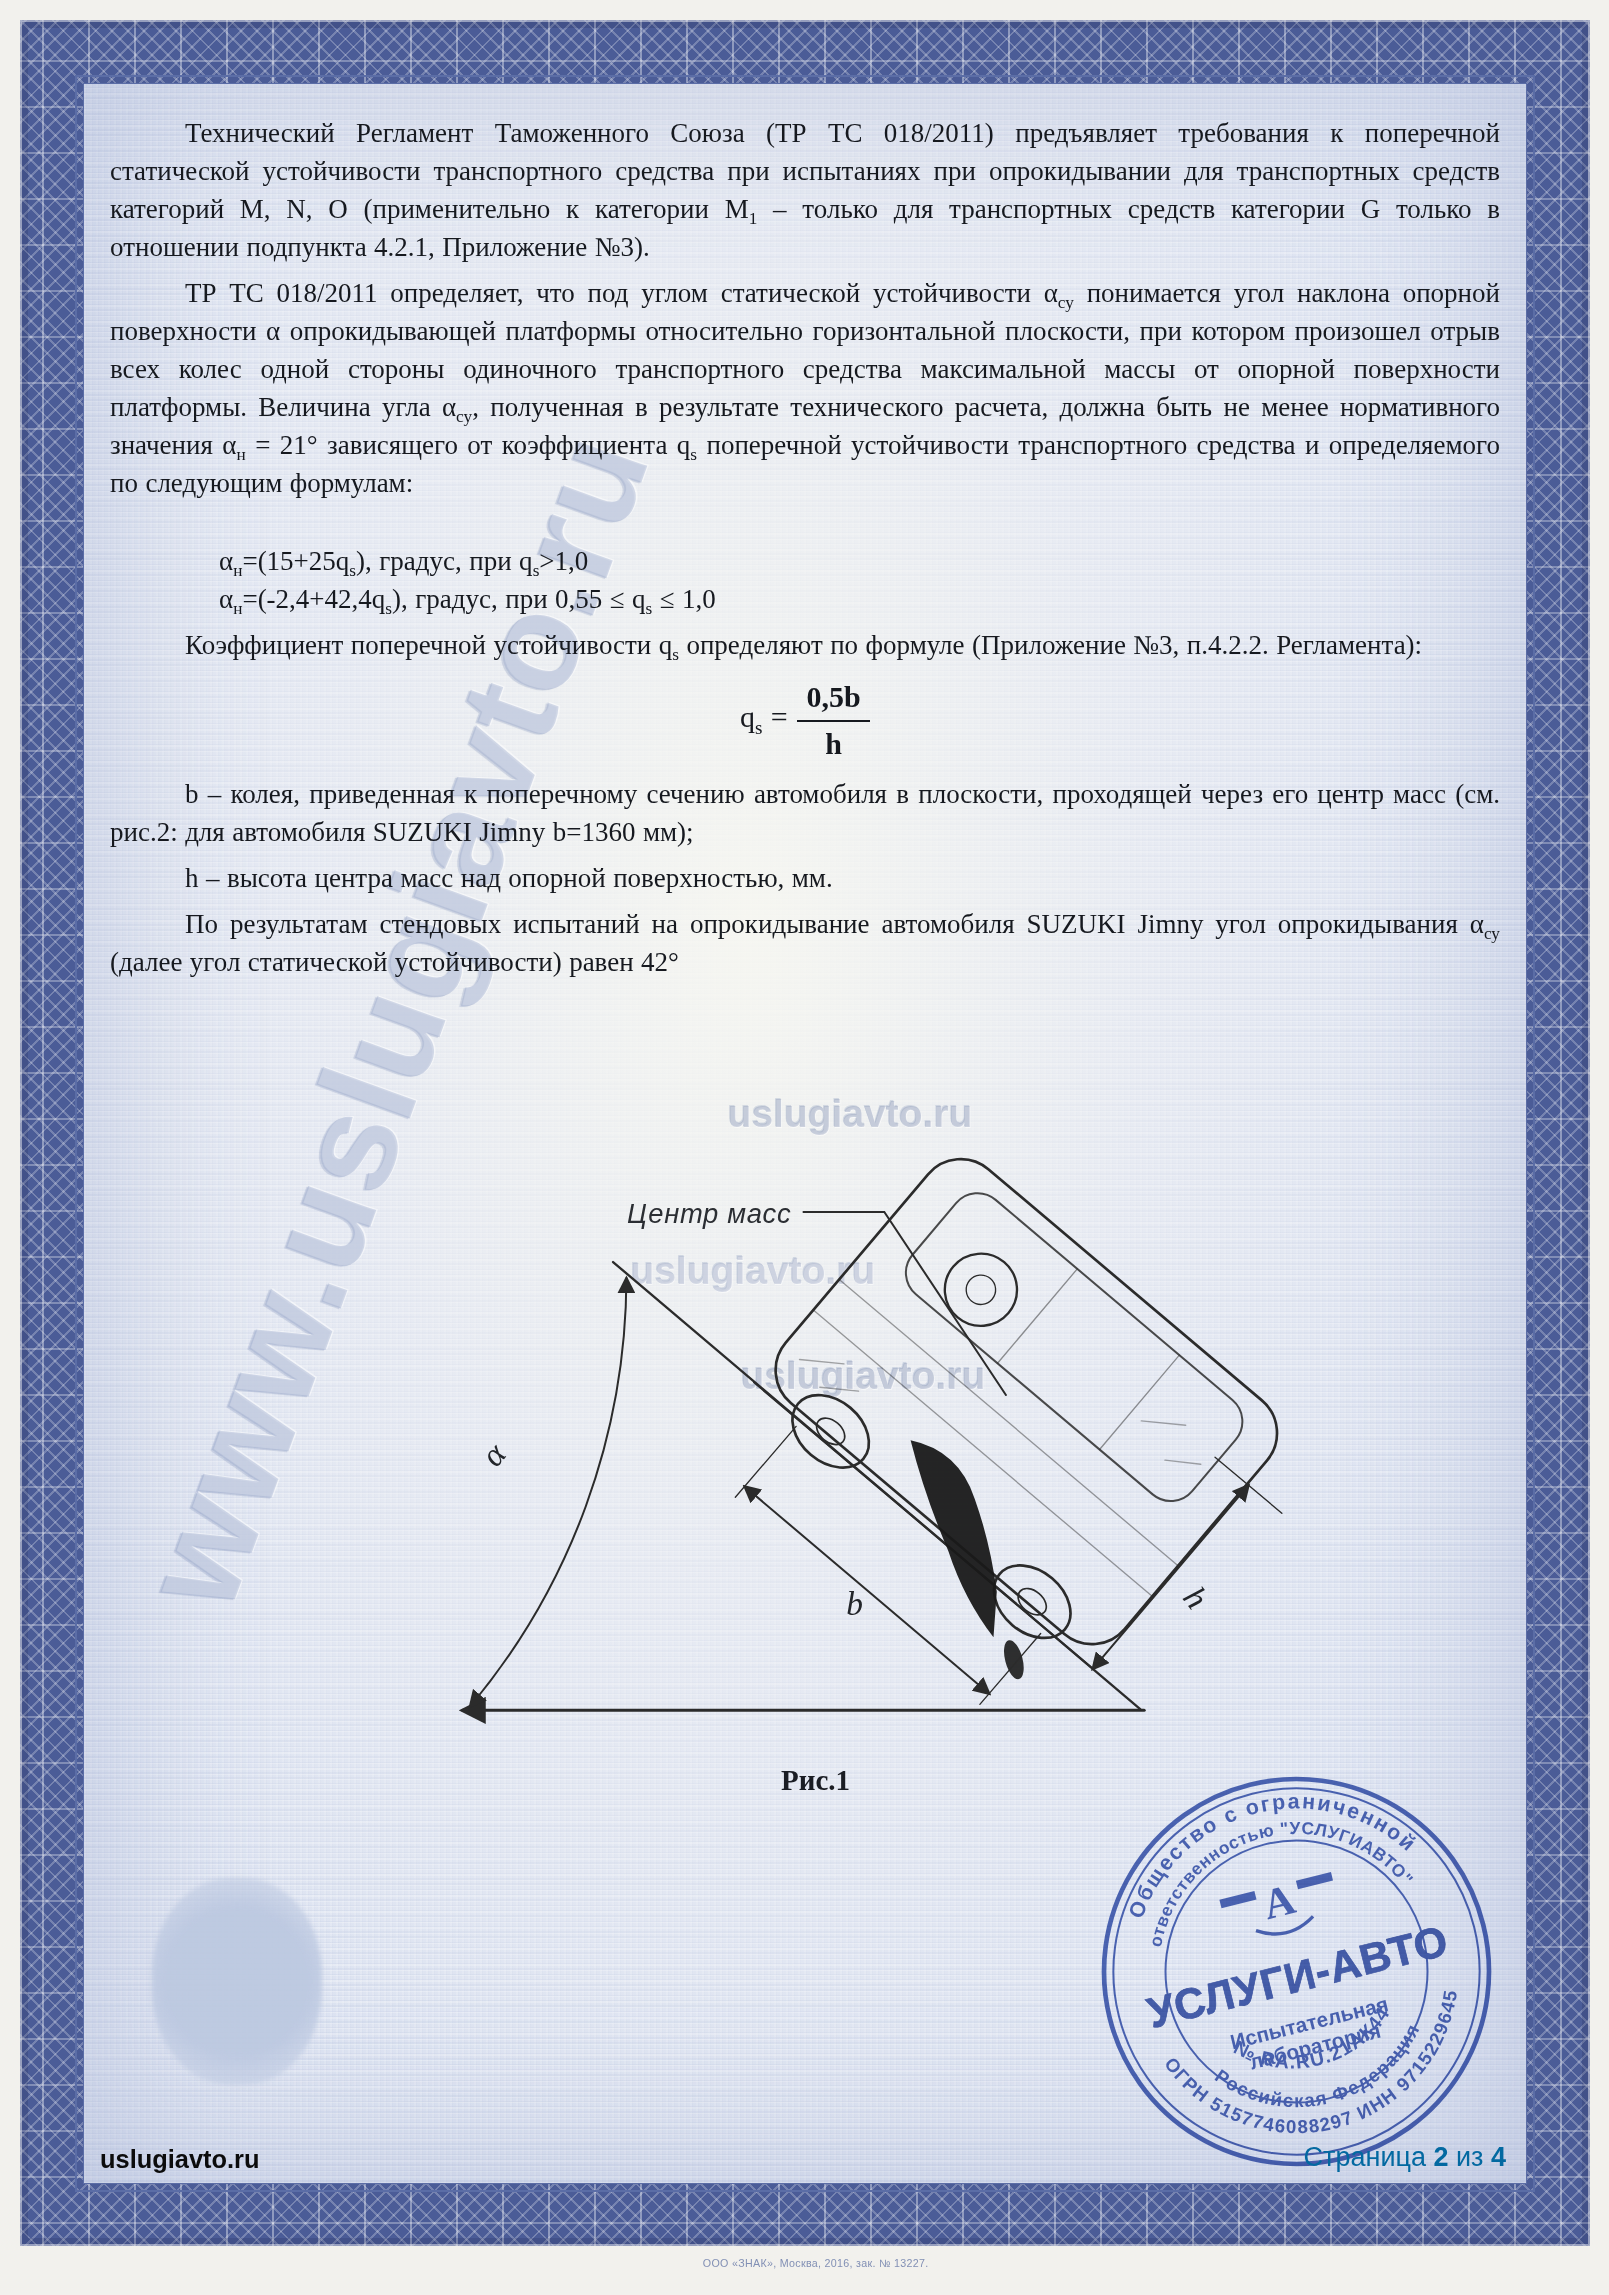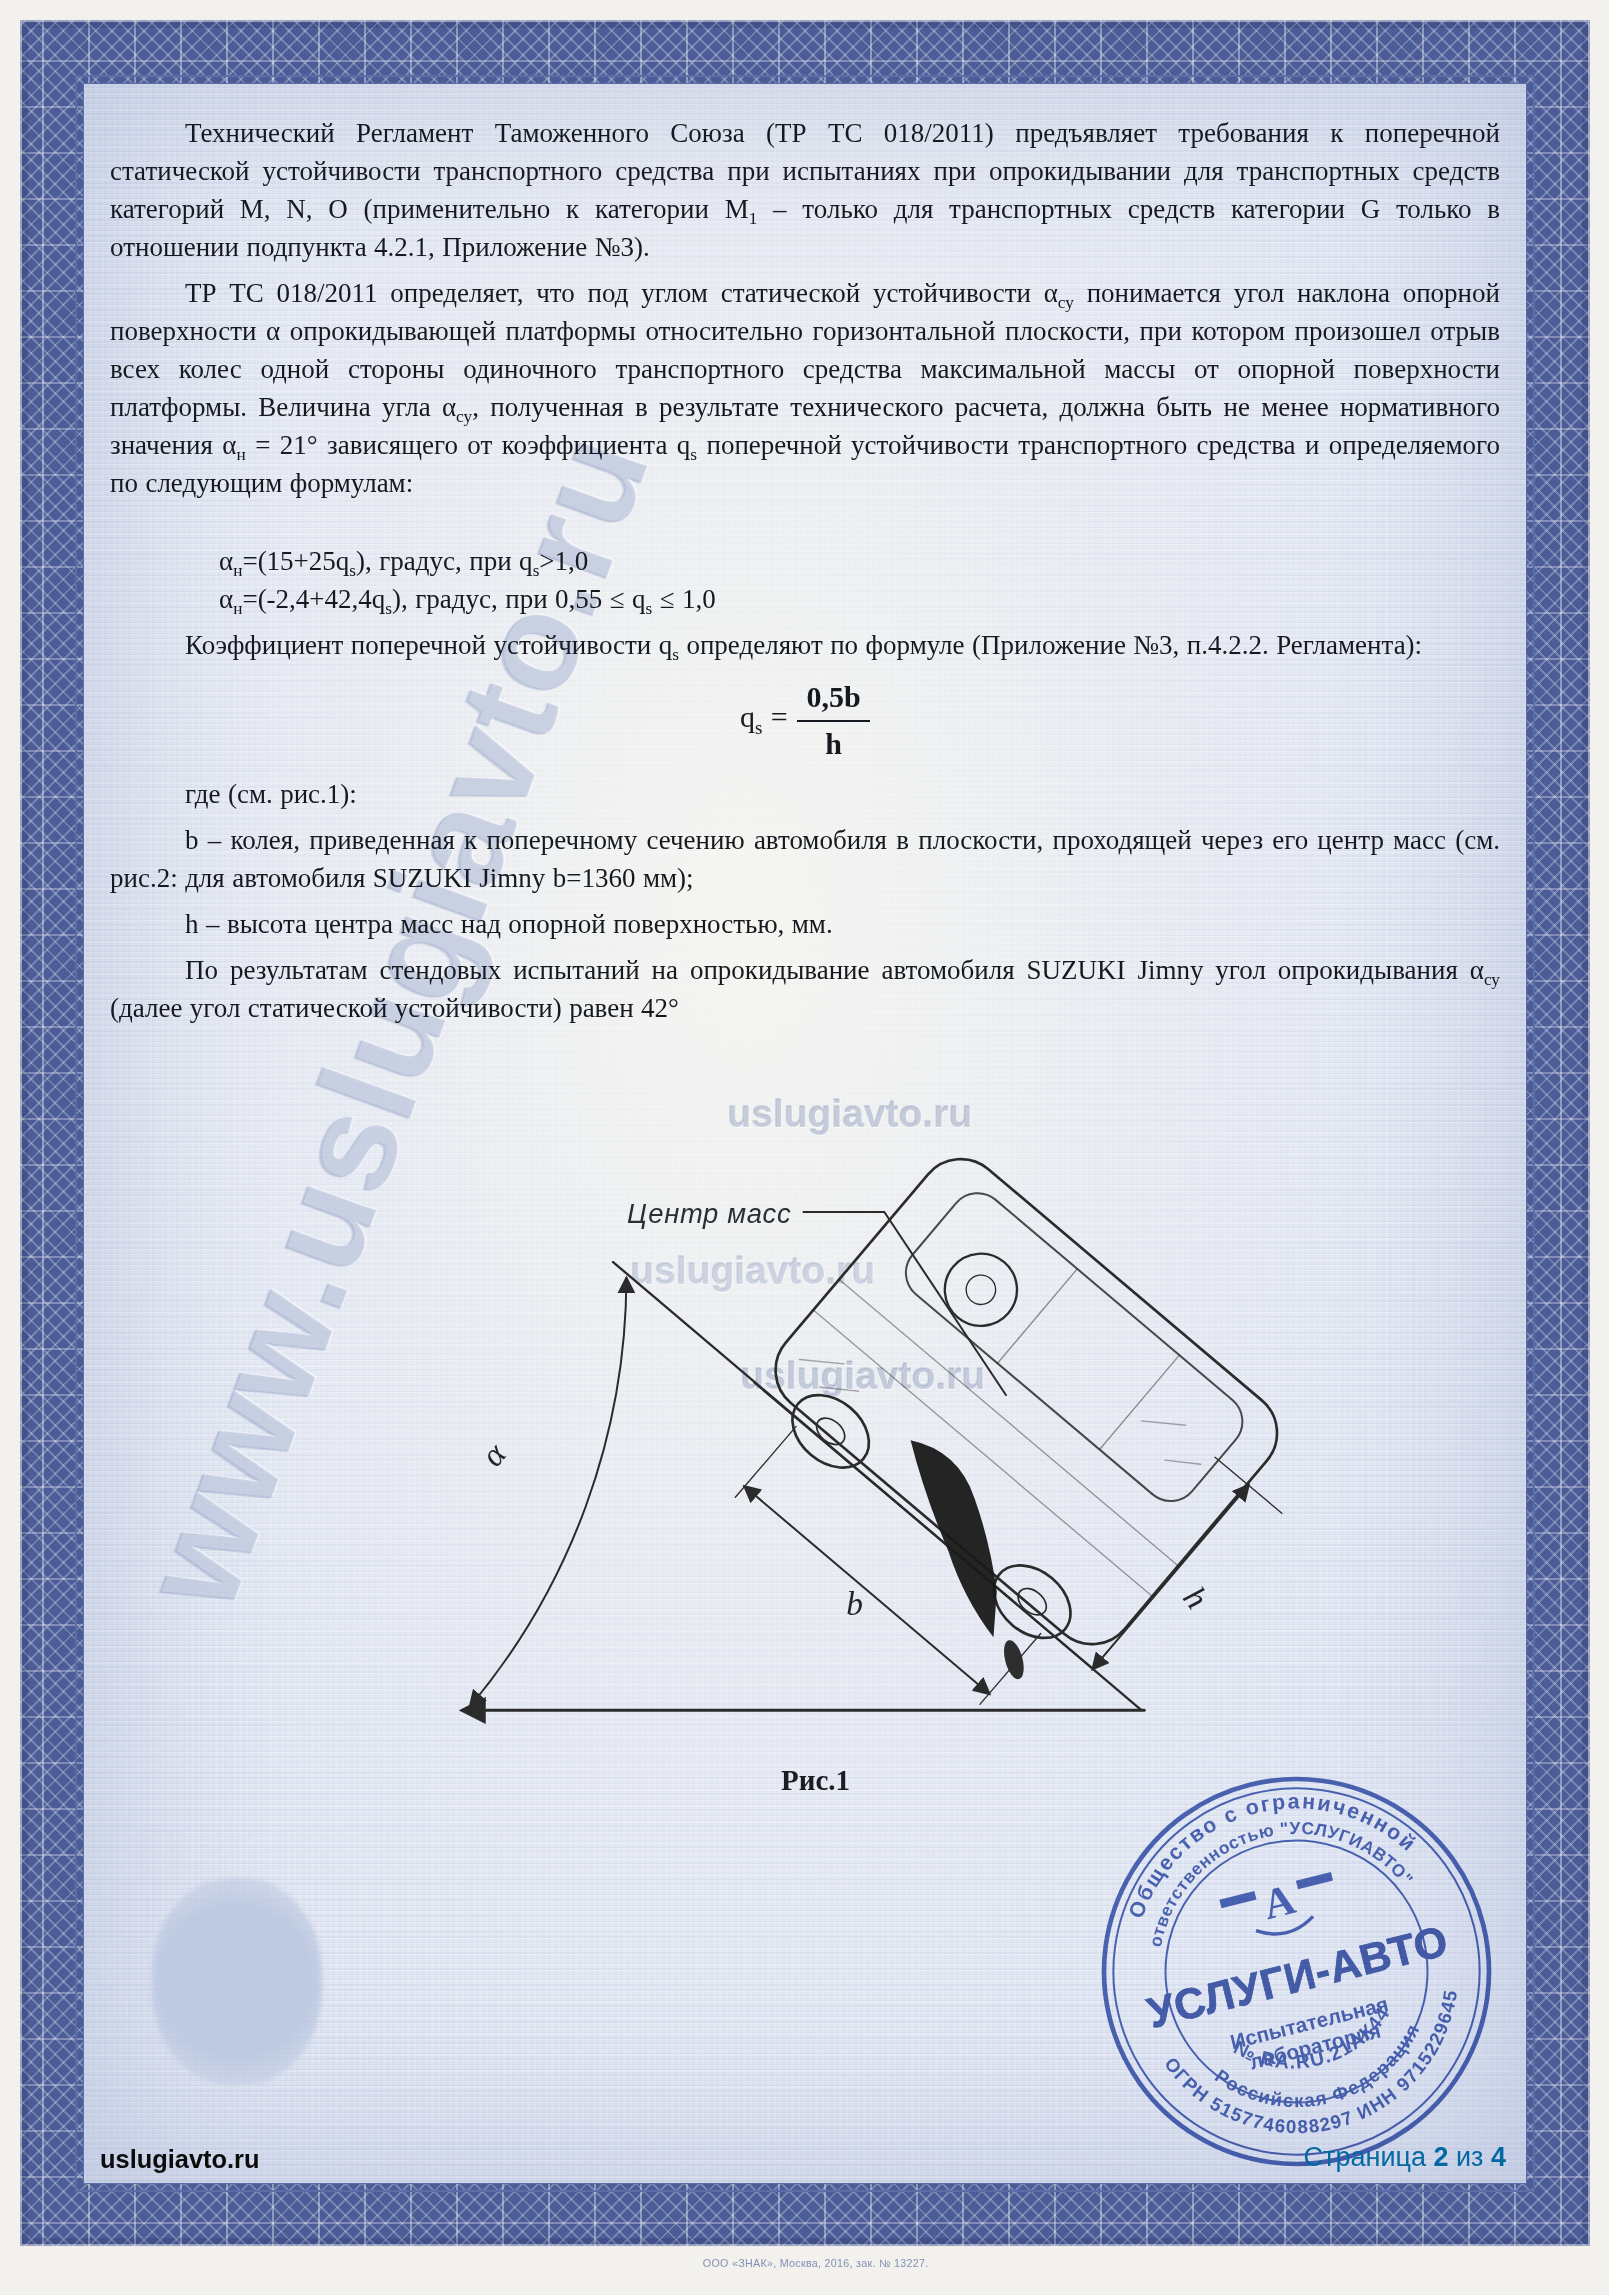--- a/index.html
+++ b/index.html
@@ -89,21 +89,20 @@
 
   <div class="textblock">
     <p>Технический Регламент Таможенного Союза (ТР ТС 018/2011) предъявляет требования к поперечной статической устойчивости транспортного средства при испытаниях при опрокидывании для транспортных средств категорий M, N, O (применительно к категории M<sub>1</sub> – только для транспортных средств категории G только в отношении подпункта 4.2.1, Приложение №3).</p>
     <p>ТР ТС 018/2011 определяет, что под углом статической устойчивости α<sub>су</sub> понимается угол наклона опорной поверхности α опрокидывающей платформы относительно горизонтальной плоскости, при котором произошел отрыв всех колес одной стороны одиночного транспортного средства максимальной массы от опорной поверхности платформы. Величина угла α<sub>су</sub>, полученная в результате технического расчета, должна быть не менее нормативного значения α<sub>н</sub> = 21° зависящего от коэффициента q<sub>s</sub> поперечной устойчивости транспортного средства и определяемого по следующим формулам:</p>
     <div class="formula-line first">α<sub>н</sub>=(15+25q<sub>s</sub>), градус, при q<sub>s</sub>&gt;1,0</div>
     <div class="formula-line">α<sub>н</sub>=(-2,4+42,4q<sub>s</sub>), градус, при 0,55 ≤ q<sub>s</sub> ≤ 1,0</div>
     <p>Коэффициент поперечной устойчивости q<sub>s</sub>  определяют по формуле (Приложение №3, п.4.2.2. Регламента):</p>
     <div class="fraction-wrap">
       <span>q<sub>s</sub> =</span><span class="frac"><span class="num">0,5b</span><span class="den">h</span></span>
     </div>
-    <p>где (см. рис.1):</p>
     <p>b – колея, приведенная к поперечному сечению автомобиля в плоскости, проходящей через его центр масс (см. рис.2: для автомобиля SUZUKI Jimny b=1360 мм);</p>
     <p>h – высота центра масс над опорной поверхностью, мм.</p>
     <p>По результатам стендовых испытаний на опрокидывание автомобиля SUZUKI Jimny угол опрокидывания α<sub>су</sub> (далее угол статической устойчивости) равен 42°</p>
   </div>
 
   <svg class="figure" viewBox="0 0 1600 1010">
     <defs>
       <marker id="arr" viewBox="0 0 10 10" refX="8.5" refY="5" markerWidth="9" markerHeight="9" orient="auto-start-reverse">
         <path d="M0,0 L10,5 L0,10 z" fill="#2b2b2b"></path>
       </marker>

